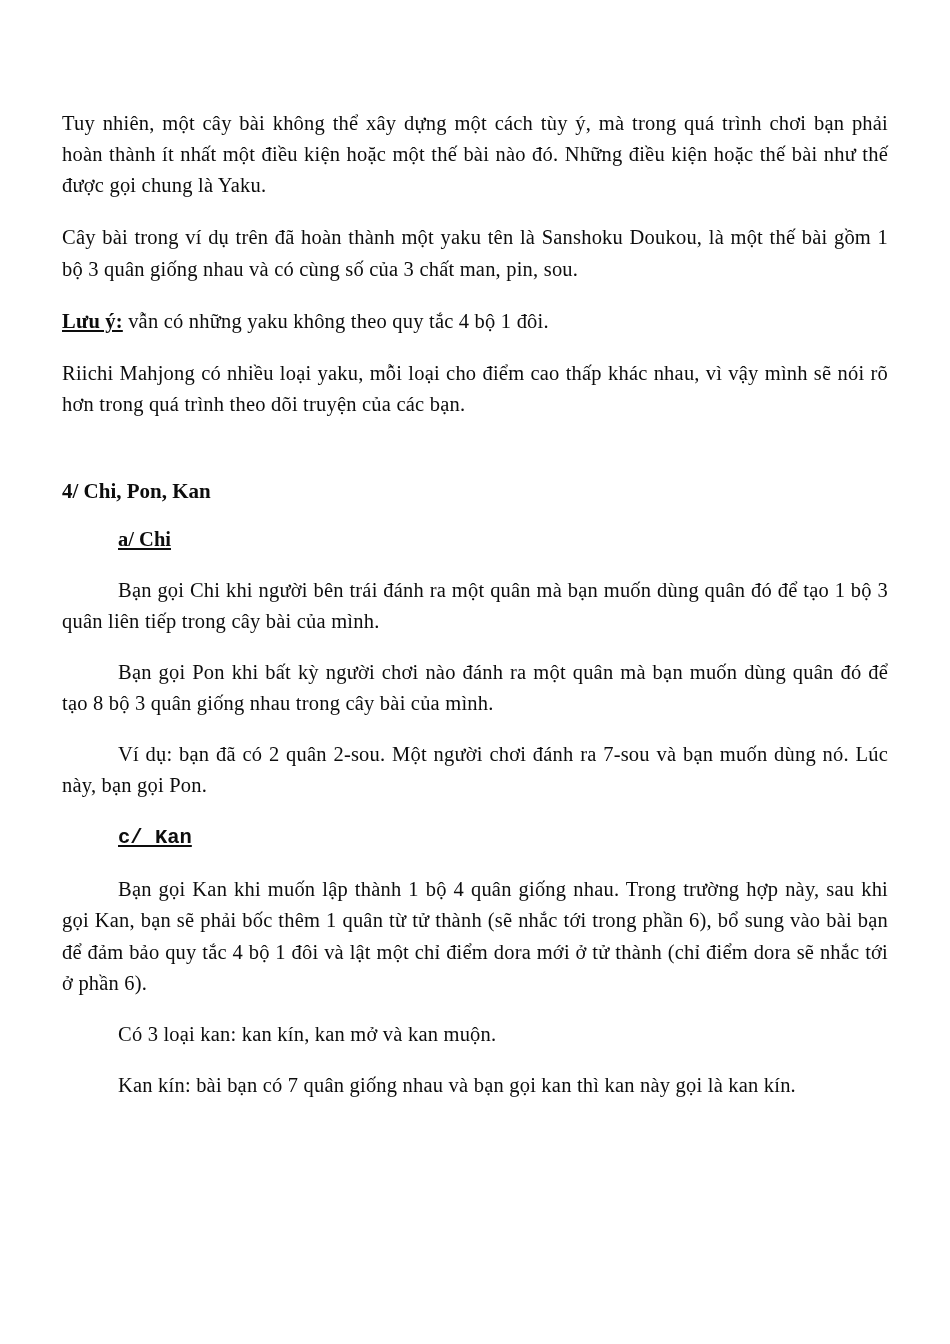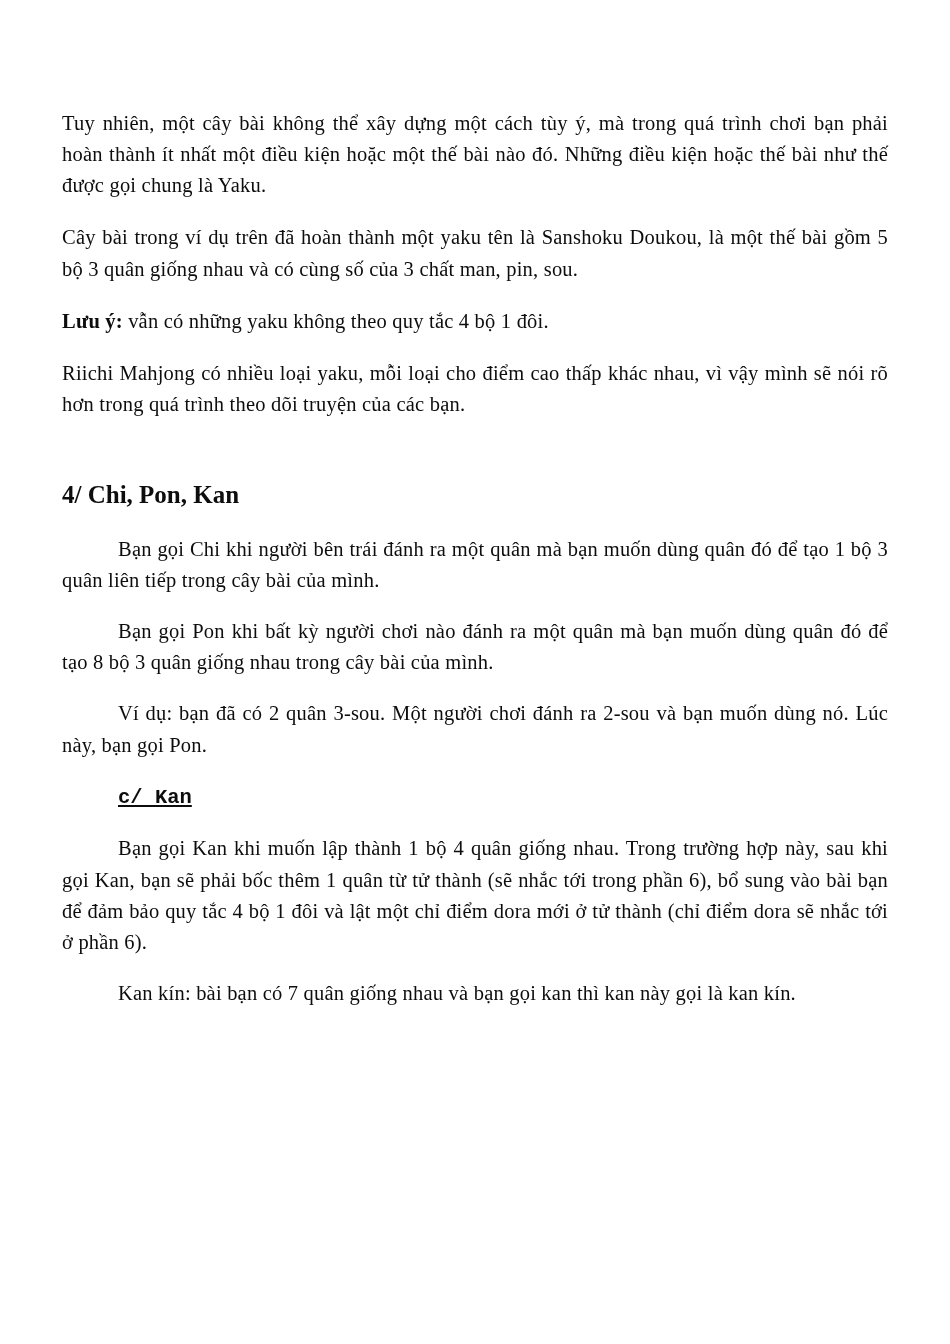--- a/index.html
+++ b/index.html
@@ -29,58 +29,61 @@
     letter-spacing: 0.01em;
   }
   .para.indent {
     text-indent: 56px;
     margin-top: 20px;
   }
   .gap-before {
     margin-top: 21px;
   }
   .heading {
-    font-size: 25px;
+    font-size: 21px;
     font-weight: bold;
     margin: 0 0 12px 0;
     line-height: 1.5;
   }
   .section-title {
     margin-top: 56px;
     margin-bottom: 16px;
   }
   .subheading {
     font-size: 20.5px;
     font-weight: bold;
     text-decoration: underline;
     margin: 0 0 10px 56px;
     line-height: 1.5;
   }
   .underline-bold {
     font-weight: bold;
+    text-decoration: underline;
   }
 </style>
 </head>
 <body>
 
 <div class="page">
 
   <p class="para">Tuy nhiên, một cây bài không thể xây dựng một cách tùy ý, mà trong quá trình chơi bạn phải hoàn thành ít nhất một điều kiện hoặc một thế bài nào đó. Những điều kiện hoặc thế bài như thế được gọi chung là Yaku.</p>
 
-  <p class="para gap-before">Cây bài trong ví dụ trên đã hoàn thành một yaku tên là Sanshoku Doukou, là một thế bài gồm 5 bộ 3 quân giống nhau và có cùng số của 3 chất man, pin, sou.</p>
+  <p class="para gap-before">Cây bài trong ví dụ trên đã hoàn thành một yaku tên là Sanshoku Doukou, là một thế bài gồm 1 bộ 3 quân giống nhau và có cùng số của 3 chất man, pin, sou.</p>
 
   <p class="para gap-before"><span class="underline-bold">Lưu ý:</span><span> vẫn có những yaku không theo quy tắc 4 bộ 1 đôi.</span></p>
 
   <p class="para gap-before">Riichi Mahjong có nhiều loại yaku, mỗi loại cho điểm cao thấp khác nhau, vì vậy mình sẽ nói rõ hơn trong quá trình theo dõi truyện của các bạn.</p>
 
   <h2 class="heading section-title">4/ Chi, Pon, Kan</h2>
 
 
+  <h3 class="subheading">a/ Chi</h3>
   <p class="para indent">Bạn gọi Chi khi người bên trái đánh ra một quân mà bạn muốn dùng quân đó để tạo 1 bộ 3 quân liên tiếp trong cây bài của mình.</p>
 
   <p class="para indent">Bạn gọi Pon khi bất kỳ người chơi nào đánh ra một quân mà bạn muốn dùng quân đó để tạo 8 bộ 3 quân giống nhau trong cây bài của mình.</p>
-  <p class="para indent gap-before">Ví dụ: bạn đã có 2 quân 3-sou. Một người chơi đánh ra 2-sou và bạn muốn dùng nó. Lúc này, bạn gọi Pon.</p>
+  <p class="para indent gap-before">Ví dụ: bạn đã có 2 quân 2-sou. Một người chơi đánh ra 7-sou và bạn muốn dùng nó. Lúc này, bạn gọi Pon.</p>
 
   <h3 class="subheading" style="margin-top:22px;font-family:Liberation Mono, monospace;">c/ Kan</h3>
   <p class="para indent">Bạn gọi Kan khi muốn lập thành 1 bộ 4 quân giống nhau. Trong trường hợp này, sau khi gọi Kan, bạn sẽ phải bốc thêm 1 quân từ tử thành (sẽ nhắc tới trong phần 6), bổ sung vào bài bạn để đảm bảo quy tắc 4 bộ 1 đôi và lật một chỉ điểm dora mới ở tử thành (chỉ điểm dora sẽ nhắc tới ở phần 6).</p>
+  <p class="para indent gap-before">Có 3 loại kan: kan kín, kan mở và kan muộn.</p>
   <p class="para indent gap-before">Kan kín: bài bạn có 7 quân giống nhau và bạn gọi kan thì kan này gọi là kan kín.</p>
 
 </div>
 
 </body></html>

